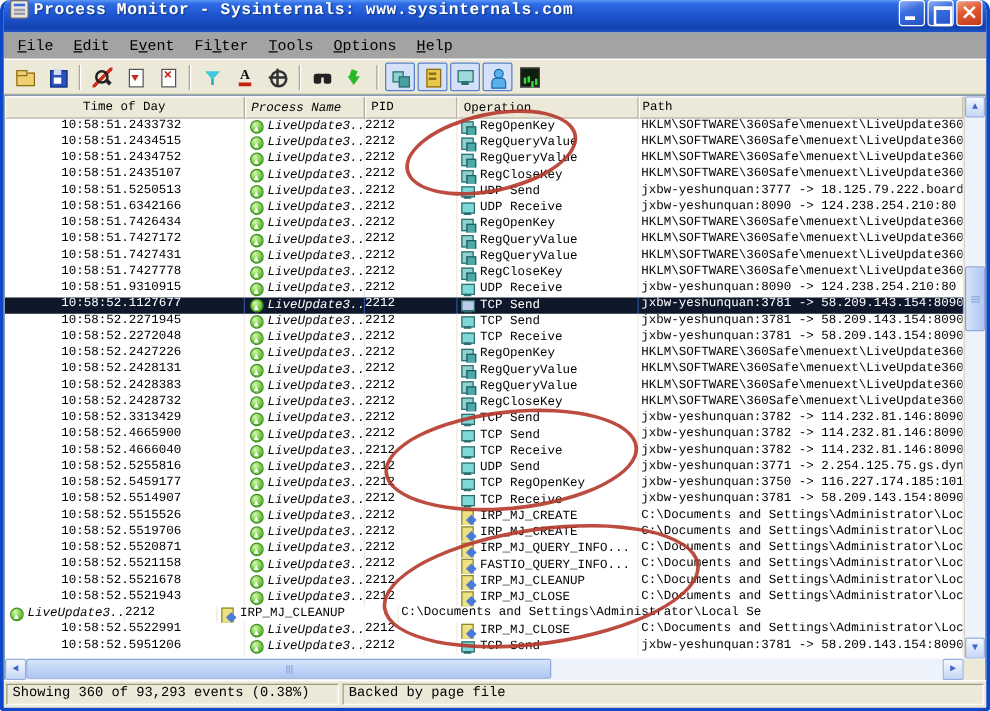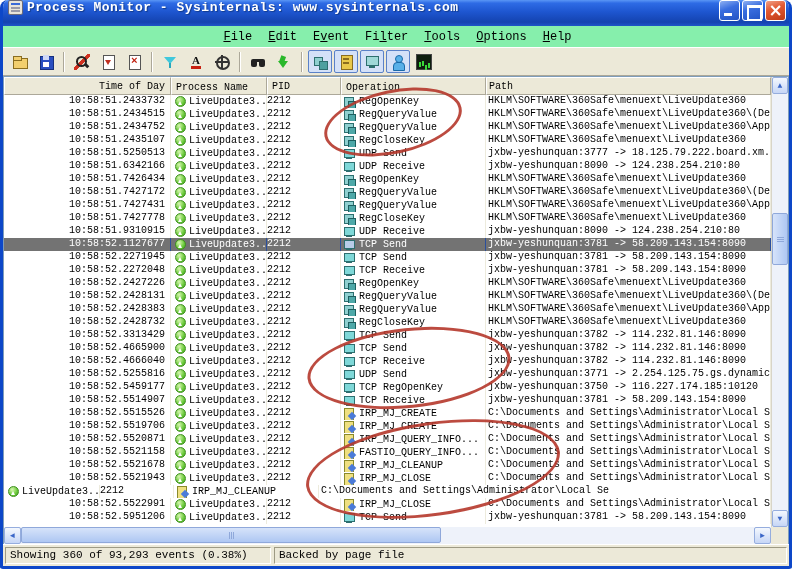--- a/index.html
+++ b/index.html
@@ -23,22 +23,22 @@
     border:1px solid #fff; position:relative; }
   .tbtn.minmax { background:linear-gradient(160deg,#8FB0F2 0%,#3A6EE0 40%,#2253C4 100%); }
   .tbtn.close { background:linear-gradient(160deg,#F0A086 0%,#E25A34 40%,#C03A16 100%); }
   .tbtn.min::after { content:''; position:absolute; left:4px; bottom:4px; width:8px; height:3px; background:#fff; }
   .tbtn.max::after { content:''; position:absolute; left:4px; top:4px; width:11px; height:11px;
     border:2px solid #fff; border-top-width:3px; }
   .tbtn.close::after { content:'×'; position:absolute; left:0; top:-1px; width:100%; text-align:center;
     color:#fff; font-size:17px; font-weight:bold; font-family:"DejaVu Sans",sans-serif; line-height:21px; }
 
   
-  .menubar { height:21px; flex:none; display:flex; align-items:center; background:#86efac;
-    padding-left:3px; font-size:12px;justify-content:center; }
+  .menubar { height:21px; flex:none; display:flex; align-items:center; background:#a3a3a3;
+    padding-left:3px; font-size:12px; }
   .menu-item { padding:2px 8px; white-space:nowrap; }
   .menu-item u { text-underline-offset:1px; }
 
   
   .toolbar { height:29px; flex:none; display:flex; align-items:center; background:#ECE9D8;
     border-top:1px solid #FFFFFF; border-bottom:1px solid #ACA899; padding:0 4px; }
   .tsep { width:2px; height:20px; border-left:1px solid #ACA899; border-right:1px solid #fff; margin:0 4px; flex:none; }
   .tool-btn { width:24px; height:23px; flex:none; display:flex; align-items:center; justify-content:center;
     border:1px solid transparent; margin:0 1px; background:transparent; }
   .tool-btn.pressed { border:1px solid #5A81C8; background:#D4E1F8; border-radius:2px; }
@@ -106,25 +106,25 @@
   .list-wrap { flex:1; display:flex; overflow:hidden; }
   .list-main { flex:1; display:flex; flex-direction:column; overflow:hidden; }
 
   .lv-header { height:18px; flex:none; display:flex; background:#ECE9D8; font-size:10px; }
   .hcell { border-right:1px solid #ACA899; border-bottom:1px solid #ACA899; border-top:1px solid #fff;
     border-left:1px solid #fff; padding:3px 5px 0 4px; white-space:nowrap; overflow:hidden; }
 
   .lv-rows { flex:1; overflow:hidden; background:#fff; }
   .row { height:13px; display:flex; font-size:10px; line-height:12px; white-space:pre; color:#000; }
   .row .cell { overflow:hidden; border-right:1px solid #EDEBDD; }
-  .row.selected { background:#737373; color:#fff; }
+  .row.selected { background:#0f172a; color:#fff; }
   .row.selected .cell { border-right-color:#2B4F9C; }
 
-  .c-time { width:167px; text-align:right; padding-right:5px; flex:none; }
-  .c-proc { width:96px; flex:none; display:flex; align-items:center; }
+  .c-time { width:192px; text-align:center; padding-right:5px; flex:none; }
+  .c-proc { width:96px; flex:none; display:flex; align-items:center;font-style:italic; }
   .c-pid  { width:74px;  text-align:left; padding-right:6px; flex:none; }
   .c-op   { width:145px; flex:none; display:flex; align-items:center; }
   .c-path { flex:1; padding-left:2px; }
   .hcell.c-time { display:block; } .hcell.c-pid { display:block; }
 
   .pi { width:11px; height:11px; flex:none; margin:0 3px 0 4px; border-radius:50%;
     background:radial-gradient(circle at 35% 30%,#D8F8B0,#68C838 60%,#3F9F1F); border:1px solid #3F8F1F;
     position:relative; }
   .pi::after { content:''; position:absolute; left:2px; top:2px; border:2px solid transparent;
     border-bottom:4px solid #fff; }

